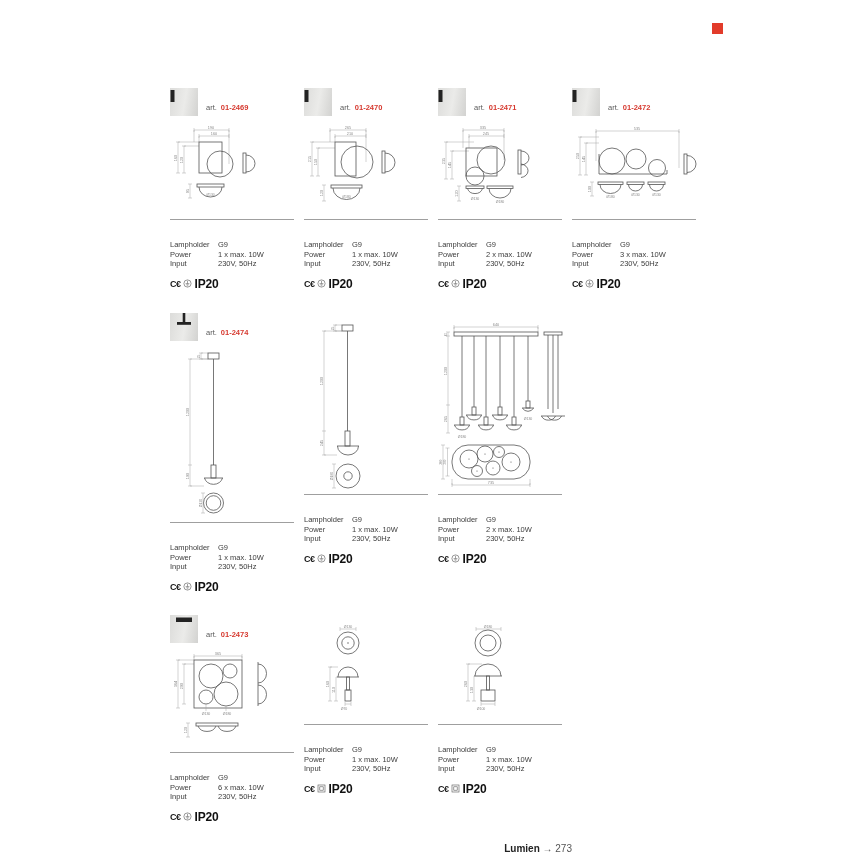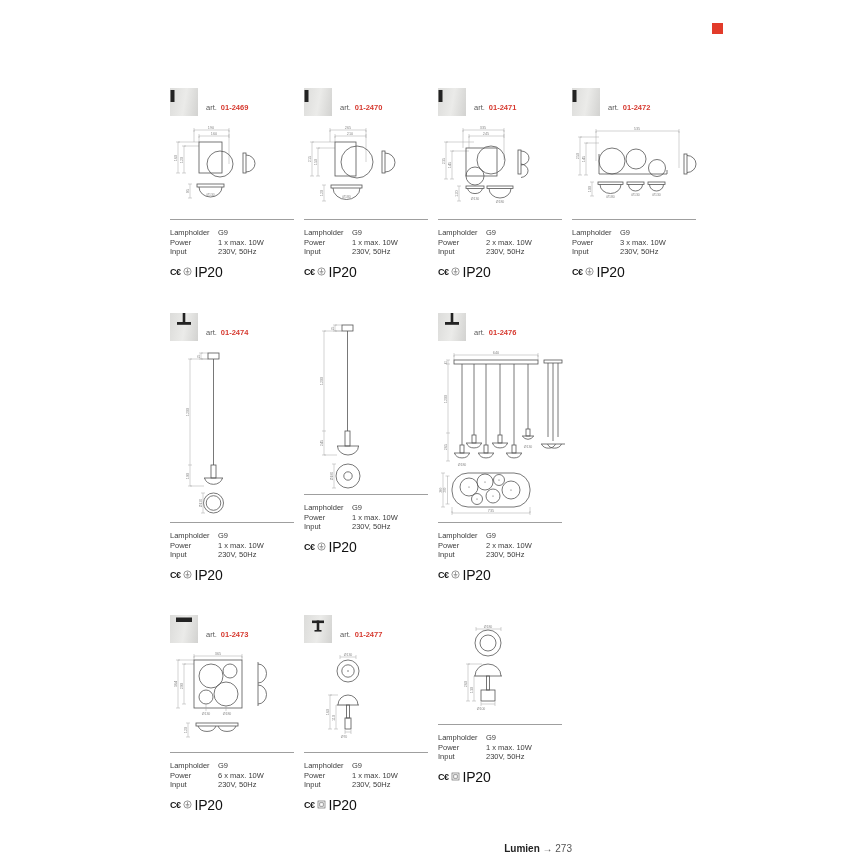--- a/index.html
+++ b/index.html
@@ -12,26 +12,26 @@
   .card{position:absolute;top:0;width:134px;}
   .hdr{display:flex;align-items:flex-end;gap:8px;height:28px;}
   .thumb{width:28px;height:28px;flex:none;position:relative;
          background:linear-gradient(100deg,#dcdcda 0%,#ebebe9 52%,#d2d2d0 100%);}
   .thumb svg{position:absolute;left:0;top:0;}
   .artline{font-size:7.5px;color:#5a5a5a;padding-bottom:4px;white-space:nowrap;}
   .artn{color:var(--red);font-weight:bold;margin-left:4px;}
   .draw{margin-top:8px;height:95px;}
   .draw-r2{margin-top:6px;height:175px;}
   .draw-r3{margin-top:7px;height:102px;}
-  .spec{width:124px;border-top:1px solid #9f9f9f;padding-top:8px;}
+  .spec{width:124px;border-top:1px solid #9f9f9f;padding-top:20px;}
   .spec-row{display:flex;font-size:7.5px;line-height:9.5px;color:#3c3c3c;}
   .sl{width:48px;flex:none;}
   .certs{margin-top:10px;display:flex;align-items:center;gap:2.5px;height:10px;}
   .ce{font-size:9px;color:#191919;font-weight:600;letter-spacing:-.5px;}
-  .ip{font-size:14px;font-weight:400;color:#111;letter-spacing:-.2px;}
+  .ip{font-size:12px;font-weight:700;color:#111;letter-spacing:-.2px;}
   .footer{position:absolute;left:0;top:843px;width:572px;text-align:right;font-size:10px;color:#555;}
   .footer .brand{font-weight:bold;color:#222;}
   
   .dl{stroke:#9c9c9c;stroke-width:.45;fill:none;}
   .ol{stroke:#555;stroke-width:.8;fill:none;}
   .dim{font-size:3.8px;fill:#8a8a8a;text-anchor:middle;}
   .dimd{font-size:3.5px;fill:#8a8a8a;text-anchor:middle;}
   .dot{fill:#555;stroke:none;}
   .mk{fill:#232323;}
 </style>
@@ -363,31 +363,20 @@
       <span class="ce">C€</span>
       <svg width="9" height="9" viewBox="0 0 9 9">
           <circle cx="4.5" cy="4.5" r="3.6" class="ol" style="stroke-width:.6"></circle>
           <path class="ol" style="stroke-width:.55" d="M4.5,1.8 V4.6 M2.6,4.6 H6.4 M3.3,5.8 H5.7 M4.1,6.9 H4.9"></path>
         </svg>
       <span class="ip">IP20</span>
     </div>
   </div>
 
   <div class="card" style="left:268px">
-    <div class="hdr">
-      <div class="thumb">
-        <svg width="28" height="28">
-            <rect class="mk" x="12.7" y="0" width="2.6" height="9"></rect>
-            <rect class="mk" x="7" y="9" width="14" height="2.8"></rect>
-          </svg>
-      </div>
-      <div class="artline">
-        <span>art.</span><span class="artn">01-2476</span>
-      </div>
-    </div>
     <div class="draw draw-r2">
       <svg width="130" height="175" viewBox="0 0 130 175">
         <path class="dl" d="M16,8 H100 M16,6 V10 M100,6 V10 M16,8 V13 M100,8 V13"></path>
         <text class="dim" x="58" y="7">640</text>
         <path class="dl" d="M10,13 V17 M8,13 H12 M8,17 H12"></path>
         <text class="dim" x="8.5" y="15.5" transform="rotate(-90 8.5 15.5)" style="font-size:3px">45</text>
         <rect class="ol" x="16" y="13" width="84" height="4"></rect>
         <path class="ol" d="M24,17 V98 M36,17 V88 M48,17 V98 M62,17 V88 M76,17 V98 M90,17 V82"></path>
         <rect class="ol" x="22" y="98" width="4" height="8"></rect>
           <path class="ol" d="M16,106 H32 M16.5,106 a7.8,6.8 0 0 0 15,0"></path>
@@ -508,32 +497,20 @@
       <span class="ce">C€</span>
       <svg width="9" height="9" viewBox="0 0 9 9">
           <circle cx="4.5" cy="4.5" r="3.6" class="ol" style="stroke-width:.6"></circle>
           <path class="ol" style="stroke-width:.55" d="M4.5,1.8 V4.6 M2.6,4.6 H6.4 M3.3,5.8 H5.7 M4.1,6.9 H4.9"></path>
         </svg>
       <span class="ip">IP20</span>
     </div>
   </div>
 
   <div class="card" style="left:134px">
-    <div class="hdr">
-      <div class="thumb">
-        <svg width="28" height="28">
-            <rect class="mk" x="8" y="5.5" width="12" height="2.6"></rect>
-            <rect class="mk" x="12.7" y="5.5" width="2.6" height="10"></rect>
-            <rect class="mk" x="10.5" y="15" width="7" height="1.6"></rect>
-          </svg>
-      </div>
-      <div class="artline">
-        <span>art.</span><span class="artn">01-2477</span>
-      </div>
-    </div>
     <div class="draw draw-r3">
       <svg width="130" height="102" viewBox="0 0 130 102">
         <path class="dl" d="M36,7 H52 M36,5 V9 M52,5 V9"></path>
         <text class="dimd" x="44" y="5.5">Ø130</text>
         <circle class="ol" cx="44" cy="21" r="11"></circle>
         <circle class="ol" cx="44" cy="21" r="6.2"></circle>
         <circle class="dot" cx="44" cy="21" r=".7"></circle>
         <path class="ol" d="M33,55 H55 M34,55 a10,10 0 0 1 20,0"></path>
         <rect class="ol" x="42.5" y="55" width="3" height="13"></rect>
         <rect class="ol" x="41" y="68" width="6" height="11"></rect>

